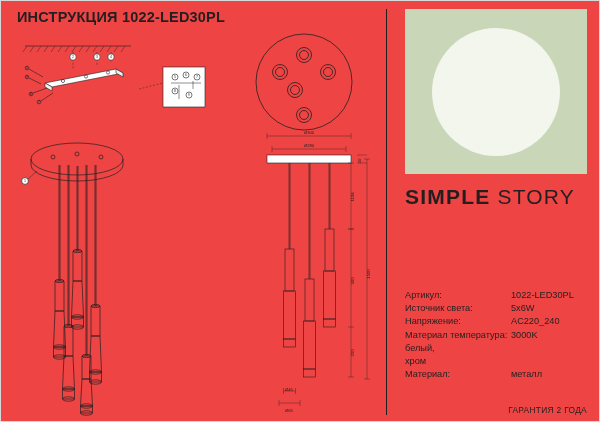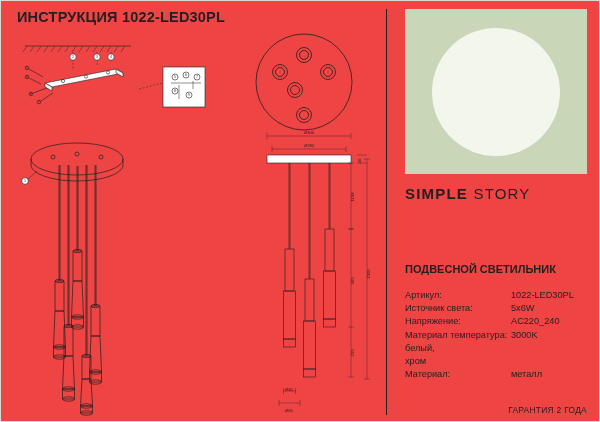--- a/index.html
+++ b/index.html
@@ -67,21 +67,21 @@
     width: 128px;
     height: 128px;
     border-radius: 50%;
     background: #f2f6ec;
   }
   .brand {
     position: absolute;
     left: 0;
     top: 176px;
     width: 182px;
-    font-size: 15px;
+    font-size: 21px;
     letter-spacing: 1.2px;
     color: #231f20;
     white-space: nowrap;
   }
   .brand .b1 { font-weight: bold; }
   .brand .b2 { font-weight: normal; }
   .product-type {
     position: absolute;
     left: 0;
     top: 254px;
@@ -378,21 +378,20 @@
   <div class="right-panel">
 
     <div class="logo-box">
       <div class="logo-circle"></div>
     </div>
 
     <div class="brand">
       <span class="b1">SIMPLE</span><span>&nbsp;</span><span class="b2">STORY</span>
     </div>
 
-    <div class="product-type">ПОДВЕСНОЙ СВЕТИЛЬНИК</div>
 
     <div class="spec-table">
       <div class="spec-row">
         <div class="spec-label">Артикул:</div>
         <div class="spec-value">1022-LED30PL</div>
       </div>
       <div class="spec-row">
         <div class="spec-label">Источник света:</div>
         <div class="spec-value">5x6W</div>
       </div>

